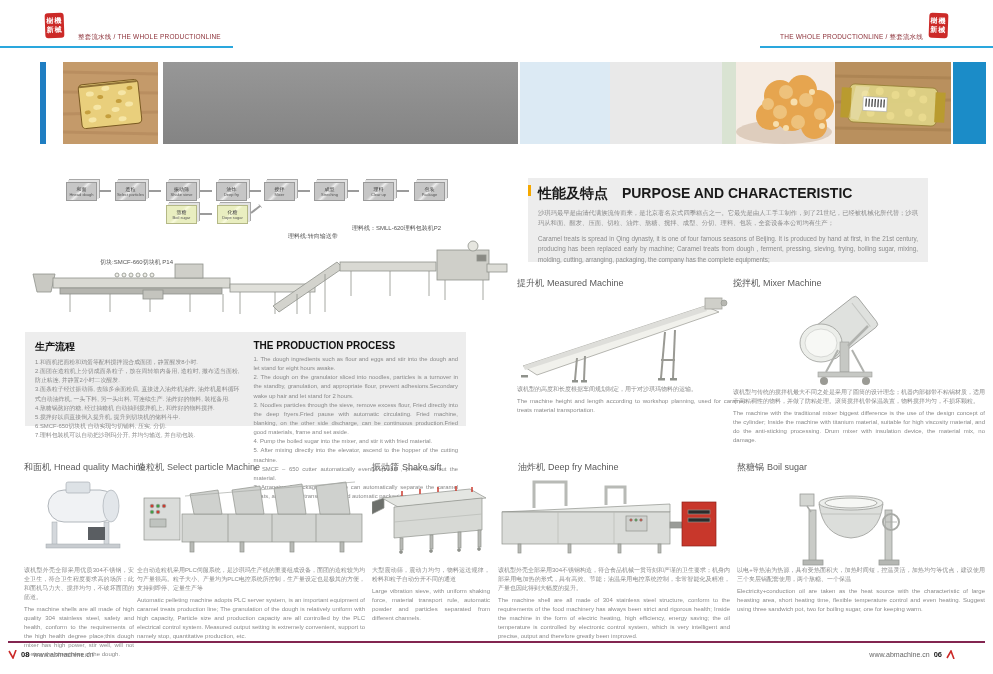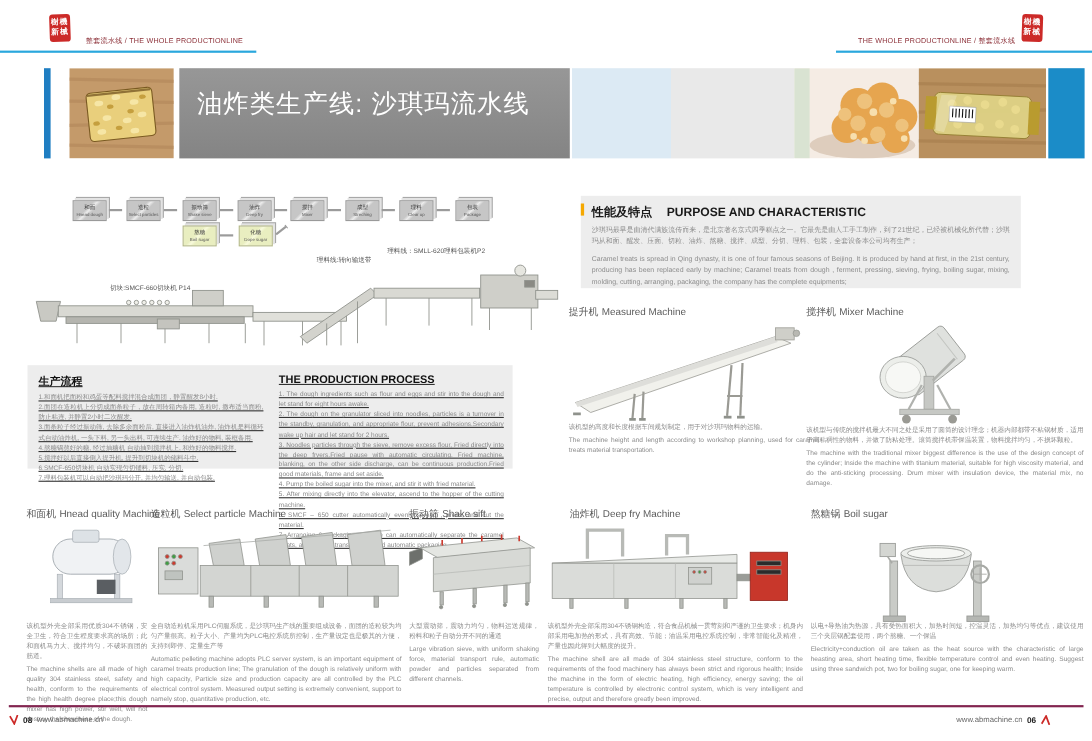--- a/index.html
+++ b/index.html
@@ -26,29 +26,29 @@
   .flow-box.sugar{background:linear-gradient(135deg,#e9eec0 40%,#f8fadc 48%,#e9eec0 56%);border-color:#b4b886;}
   .flow-zh{display:block;font-size:5px;line-height:6px;margin-top:2.5px;}
   .flow-en{display:block;font-size:4px;line-height:5px;color:#555;}
   .connector{position:absolute;width:12px;height:1.5px;background:#9b9b9b;}
   .diagram-label{position:absolute;font-size:6px;color:#555;white-space:nowrap;}
 
   
   .purpose-box{left:528px;top:178px;width:400px;height:84px;background:#ededed;box-sizing:border-box;
                padding:7px 10px 6px 10px;}
   .purpose-accent{position:absolute;left:0;top:7px;width:3px;height:11px;background:#f5a800;}
-  .purpose-title{font-size:11px;font-weight:bold;color:#1a1a1a;}
+  .purpose-title{font-size:14px;font-weight:bold;color:#1a1a1a;}
   .purpose-title .en{margin-left:10px;}
   .purpose-body{font-size:6.3px;line-height:1.65;color:#8c8c8c;text-align:justify;}
   .purpose-body.zh{margin-top:5px;}
   .purpose-body.en{margin-top:5px;}
 
   
   .process-box{left:25px;top:332px;width:441px;height:94px;background:#ededed;box-sizing:border-box;
-               padding:8px 8px 6px 10px;display:flex;gap:14px;text-decoration:underline;}
+               padding:8px 8px 6px 10px;display:flex;gap:14px;}
   .proc-col{flex:1;}
   .proc-title{font-size:10px;font-weight:bold;color:#111;margin-bottom:4px;}
   .proc-item{font-size:5.9px;line-height:1.55;color:#8a8a8a;text-align:justify;}
 
   
   .machine-title{font-size:9px;color:#5a5a5a;white-space:nowrap;}
   .machine-title .zh{margin-right:3px;}
   .caption{font-size:6px;line-height:1.5;color:#8b8b8b;text-align:justify;}
   .caption .en-part{display:block;margin-top:3px;}
 
@@ -108,21 +108,20 @@
           <ellipse cx="44" cy="54" rx="3" ry="2"></ellipse>
             <ellipse cx="68" cy="28" rx="3" ry="2"></ellipse>
           <ellipse cx="24" cy="48" rx="3" ry="2"></ellipse>
         </g>
         <line x1="18" y1="22" x2="76" y2="22" stroke="#6b4c1a" stroke-width="2" opacity="0.7"></line>
       </g>
     </svg>
   </div>
 
   <div class="abs banner-block" style="left:163px;width:355px;background:linear-gradient(180deg,#979797,#848484);">
-    <div class="abs banner-title-zh" style="left:16px;top:17px;">油炸类生产线: 沙琪玛流水线</div>
   </div>
 
   <div class="abs banner-block" style="left:520px;width:90px;background:#dceaf4;"></div>
   <div class="abs banner-block" style="left:610px;width:112px;background:#e9e9e9;"></div>
 
   <div class="abs banner-block" style="left:722px;width:113px;">
     <svg width="113" height="82" viewBox="0 0 113 82">
       <rect width="113" height="82" fill="#f5ece4"></rect>
       <ellipse cx="62" cy="70" rx="48" ry="12" fill="#decdbd"></ellipse>
       <g fill="#e6a54f">

